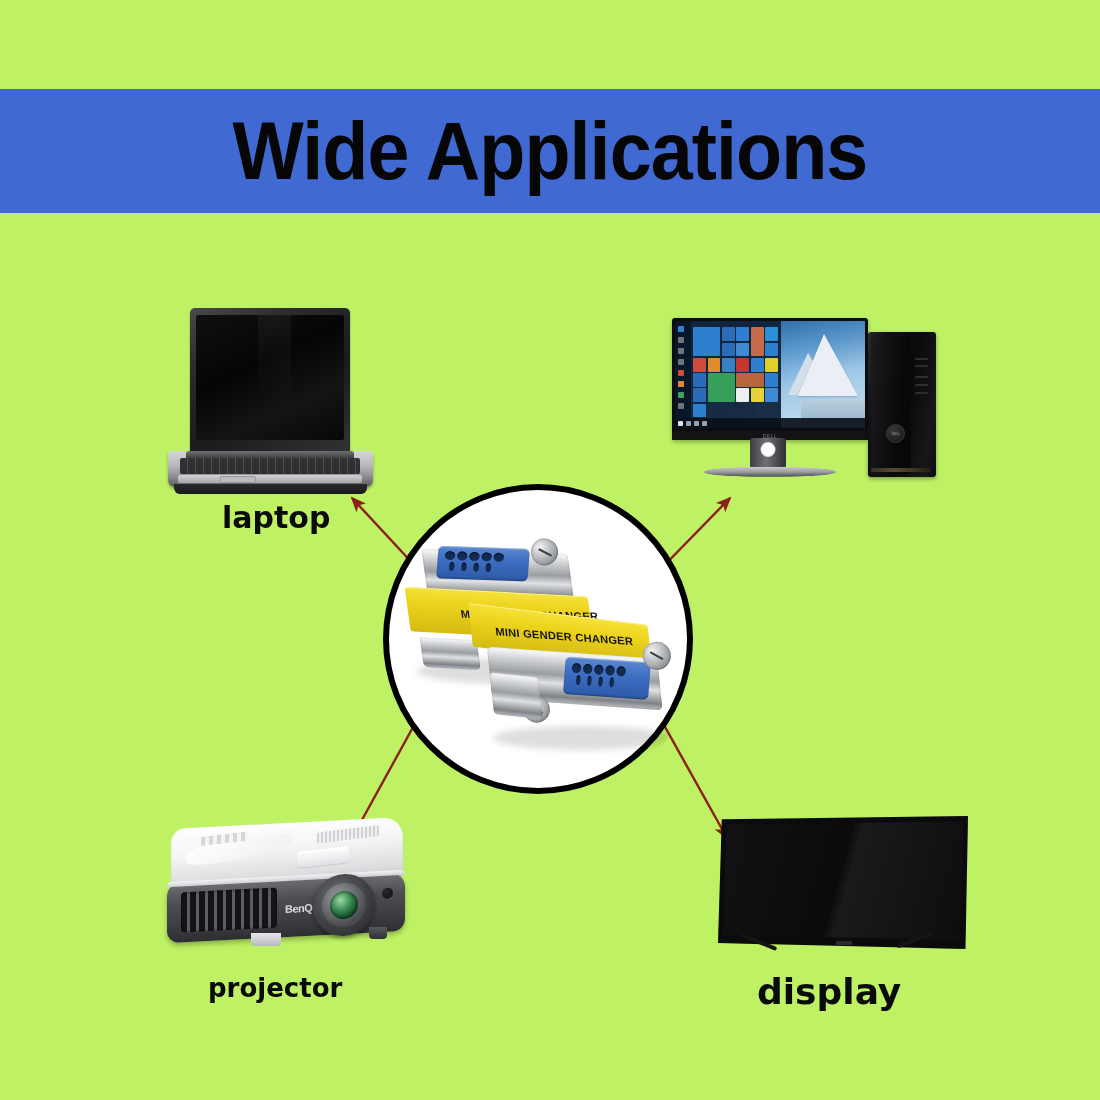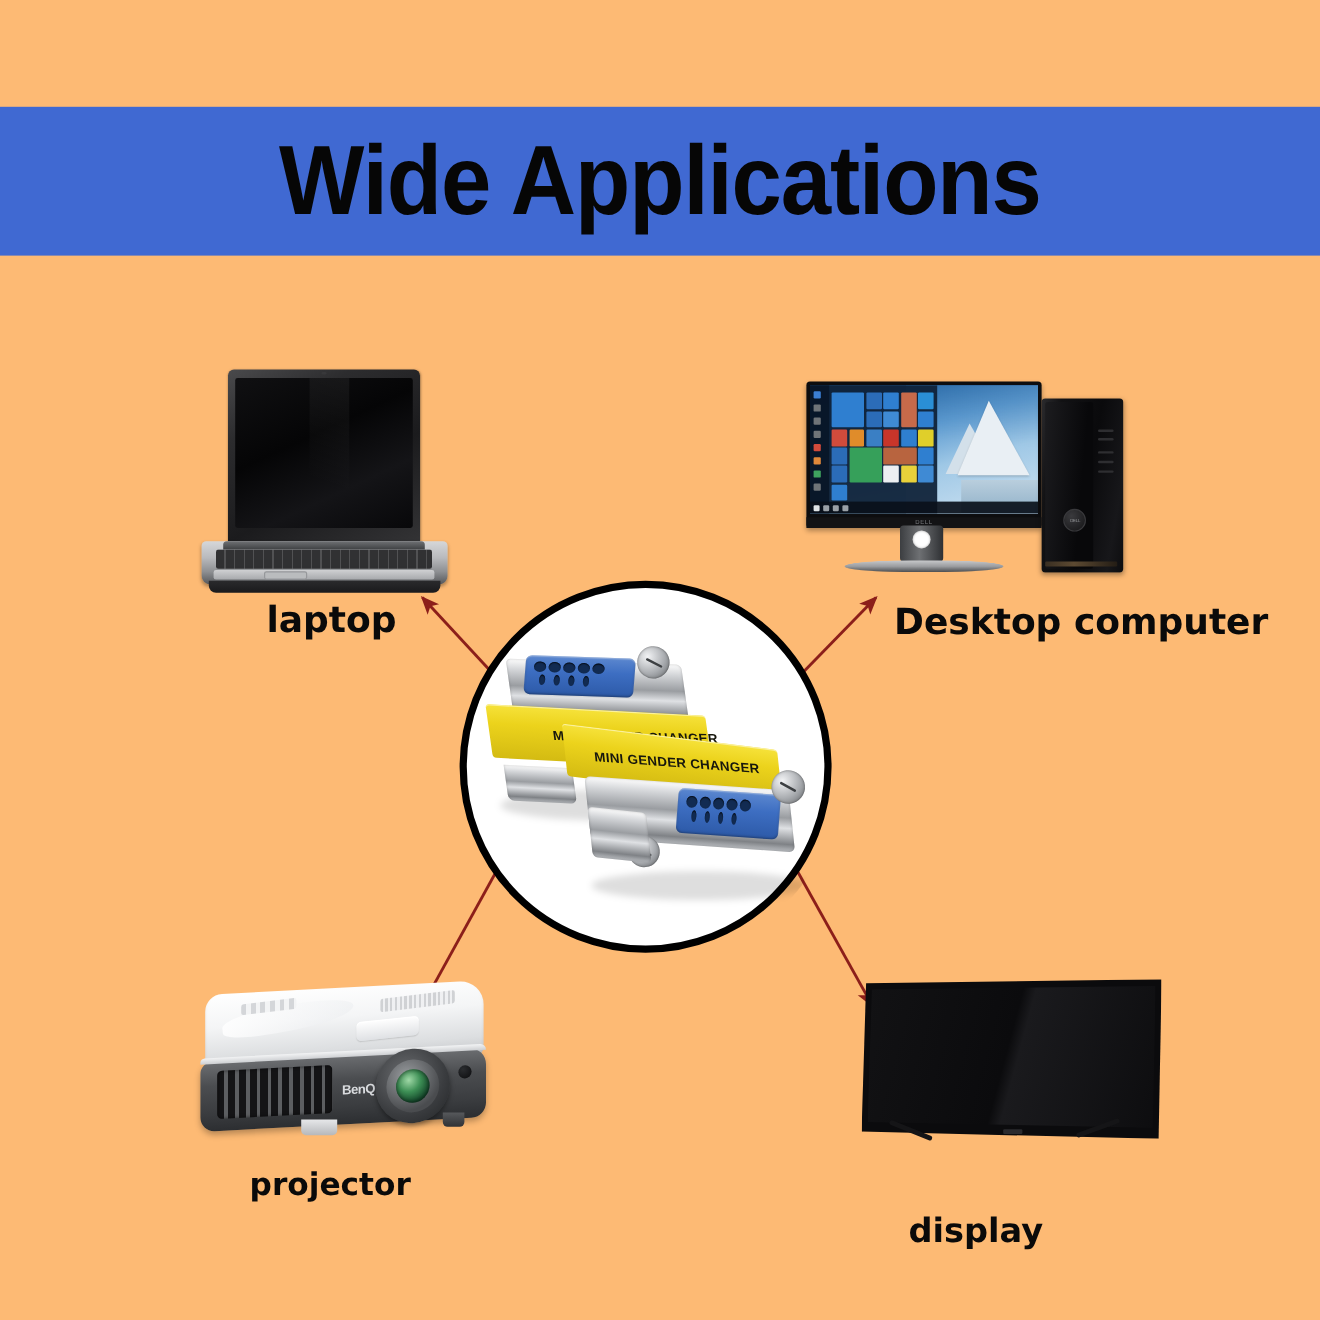--- a/index.html
+++ b/index.html
@@ -7,21 +7,21 @@
     padding: 0;
     background: #ffffff;
   }
   body {
     font-family: "Liberation Sans", sans-serif;
   }
   #page {
     position: relative;
     width: 1100px;
     height: 1100px;
-    background: #fdba74;
+    background: #bef264;
     overflow: hidden;
   }
 
   
   #header-banner {
     position: absolute;
     left: 0;
     top: 89px;
     width: 1100px;
     height: 124px;
@@ -688,21 +688,20 @@
       <div class="dk-tower-face"></div>
       <div class="dk-tower-slot" style="top:26px;"></div>
       <div class="dk-tower-slot" style="top:33px;"></div>
       <div class="dk-tower-slot" style="top:44px;"></div>
       <div class="dk-tower-slot" style="top:52px;"></div>
       <div class="dk-tower-slot" style="top:60px;"></div>
       <div class="dk-tower-logo"></div>
       <div class="dk-tower-strip"></div>
     </div>
   </div>
-  <div class="device-label" style="left:745px; top:504px; font-size:30px;">Desktop computer</div>
 
   <div id="projector-device">
     <div class="pj-top">
       <div class="pj-top-sheen"></div>
       <div class="pj-btns"></div>
       <div class="pj-vent-top"></div>
       <div class="pj-knob"></div>
     </div>
     <div class="pj-body">
       <div class="pj-body-rim"></div>
@@ -721,21 +720,21 @@
   <div class="device-label" style="left:208px; top:975px; font-size:26px;">projector</div>
 
   <div id="display-device">
     <div class="tv-frame">
       <div class="tv-screen"></div>
       <div class="tv-chin-logo"></div>
     </div>
     <div class="tv-leg-l"></div>
     <div class="tv-leg-r"></div>
   </div>
-  <div class="device-label" style="left:757px; top:1012px; font-size:28px;">display</div>
+  <div class="device-label" style="left:757px; top:974px; font-size:36px;">display</div>
 
   <div id="product-circle">
     <div id="product-art">
 
       <div class="ad-shadow" style="left:28px; top:168px; width:190px; height:26px;"></div>
       <div class="ad-shadow" style="left:104px; top:236px; width:180px; height:24px;"></div>
 
       <div class="adapter" id="adapter-a" style="transform: rotate(-8deg);">
 
         <div class="ad-metal" style="left:22px; top:8px; width:144px; height:50px; border-radius:4px; transform: skewY(10deg);"></div>

